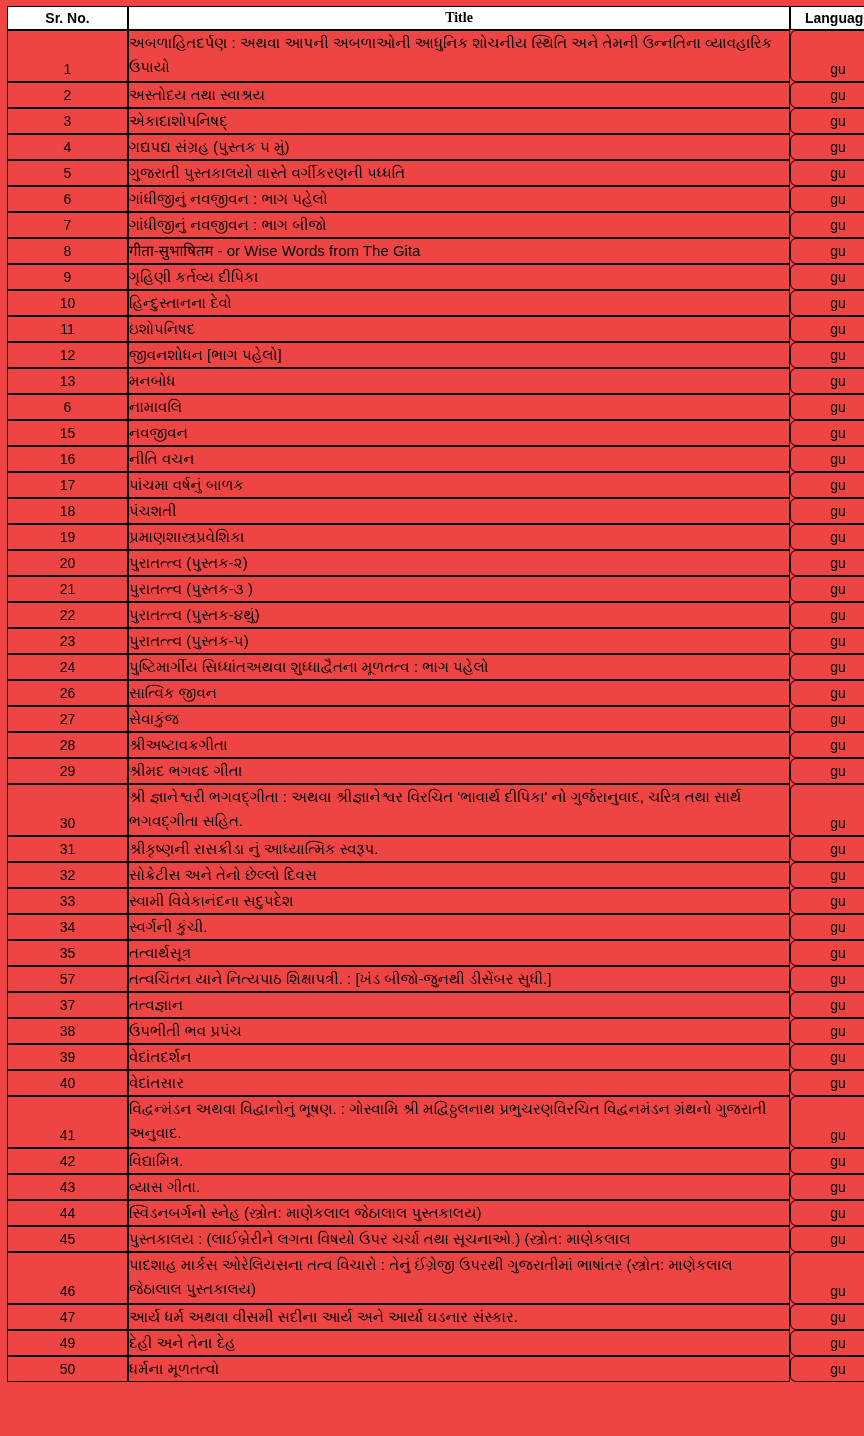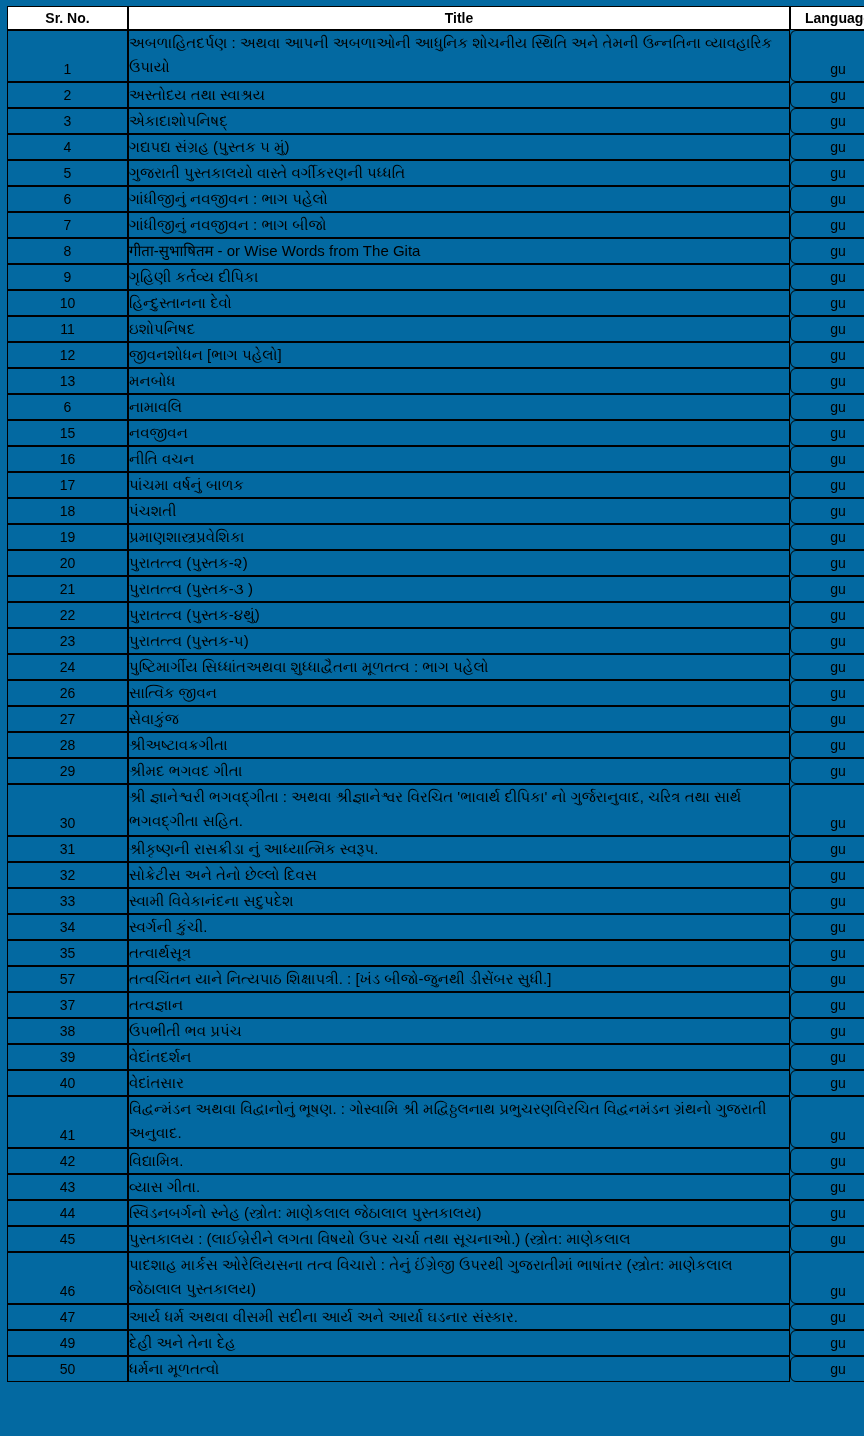--- a/index.html
+++ b/index.html
@@ -5,38 +5,38 @@
   html, body {
     margin: 0;
     padding: 0;
     background: #ffffff;
     font-family: "Liberation Sans", sans-serif;
     color: #000000;
   }
   .page {
     width: 864px;
     height: 1436px;
-    background: #0369a1;
+    background: #ef4444;
     box-sizing: border-box;
     padding: 6px 7px;
   }
   table.catalog {
     border-collapse: separate;
     border-spacing: 0;
     width: 850px;
     table-layout: fixed;
   }
   table.catalog th, table.catalog td {
     border: 1px solid #000000;
     box-sizing: border-box;
     overflow: hidden;
     padding: 0;
   }
   th.col-sr  { width: 121px; }
-  th.col-ti  { width: 662px; }
+  th.col-ti  { width: 662px; font-family: Liberation Serif, serif; }
   th.col-la  { width: 96px;  }
   thead th {
     height: 24px;
     font-size: 14px;
     font-weight: bold;
     text-align: center;
     vertical-align: middle;
     background: #ffffff;
   }
   tbody td {

